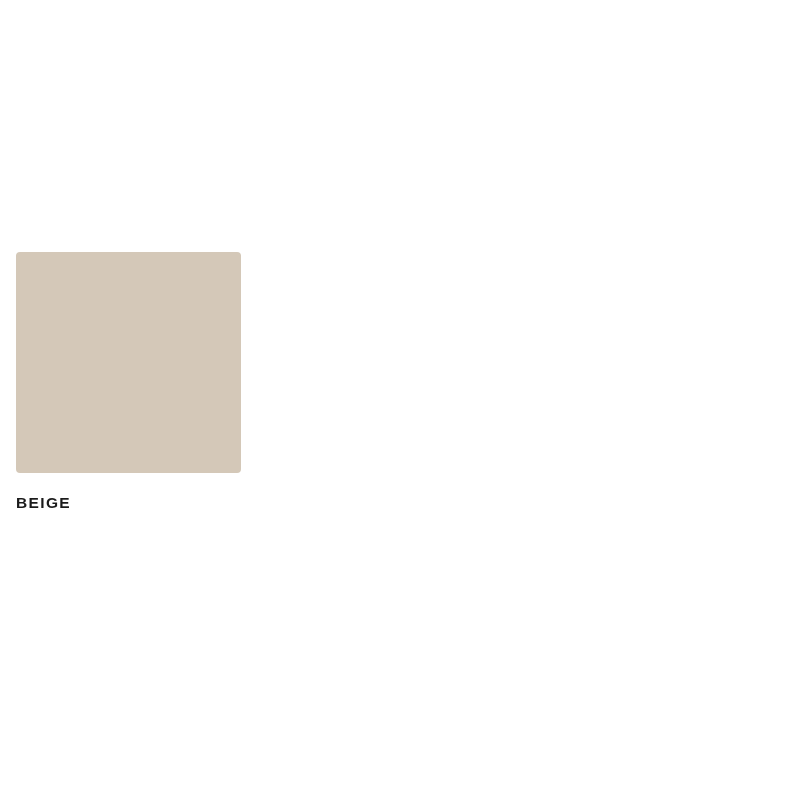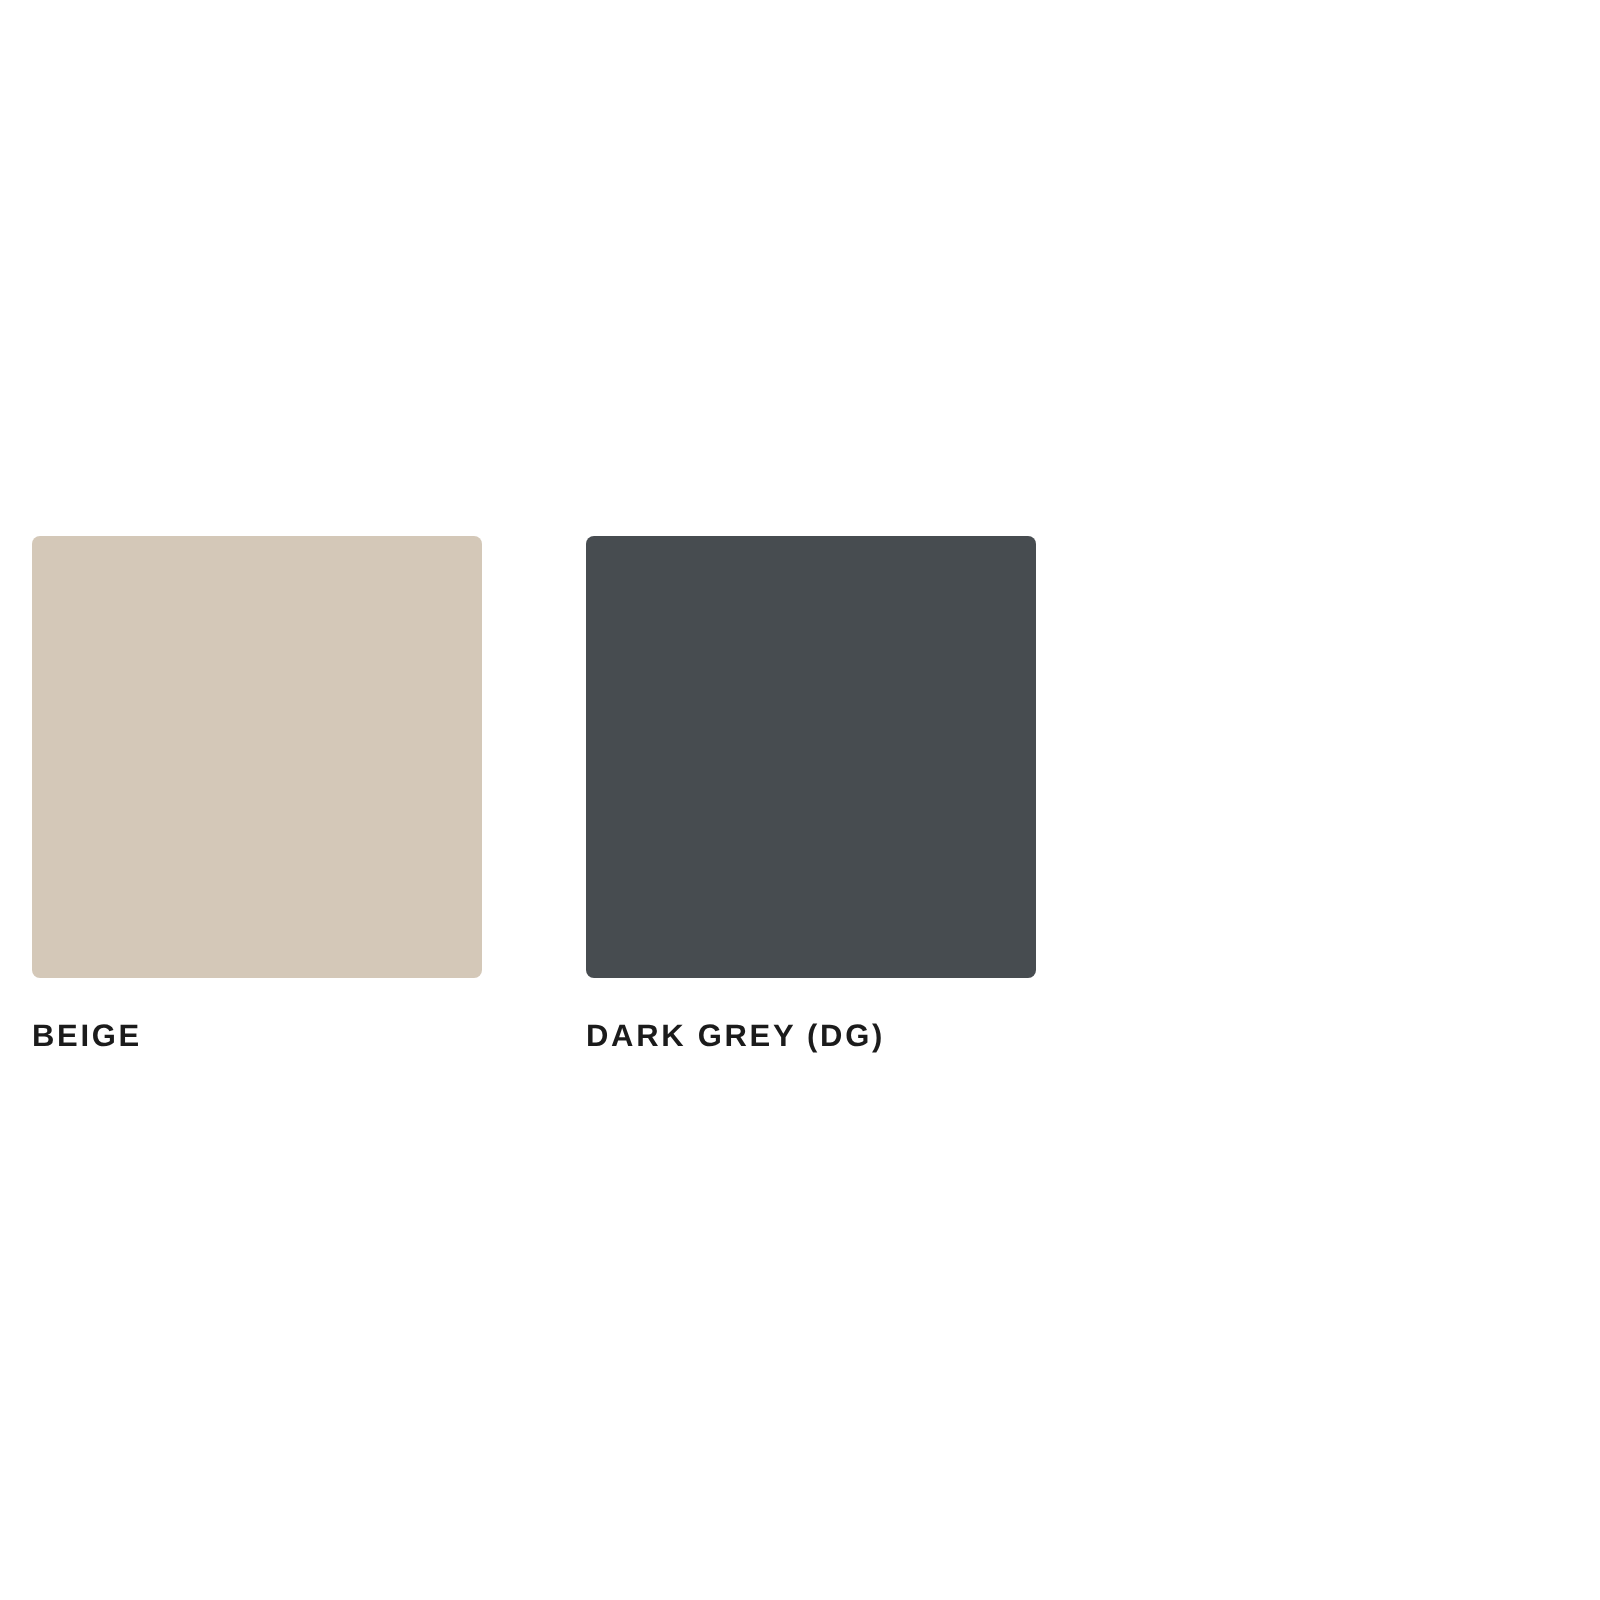--- a/index.html
+++ b/index.html
@@ -22,21 +22,21 @@
     left: 0;
     top: 0;
     width: 800px;
     height: 800px;
     overflow: hidden;
   }
 
   .swatch-row {
     position: absolute;
     left: 16px;
-    top: 268px;
+    top: 252px;
     display: flex;
     flex-direction: row;
     align-items: flex-start;
     gap: 52px;
     white-space: nowrap;
   }
 
   .swatch-cell {
     display: flex;
     flex-direction: column;
@@ -68,20 +68,16 @@
 <body style="background-color: rgb(255, 255, 255);">
 
 <div class="swatch-viewport">
   <div class="swatch-row">
 
     <div class="swatch-cell">
       <div class="swatch-chip" style="background-color: rgb(212, 200, 184);"></div>
       <div class="swatch-label" style="color: rgb(27, 27, 27);">BEIGE</div>
     </div>
 
-    <div class="swatch-cell">
-      <div class="swatch-chip" style="background-color: rgb(71, 76, 80);"></div>
-      <div class="swatch-label" style="color: rgb(27, 27, 27);">DARK GREY (DG)</div>
-    </div>
 
 
   </div>
 </div>
 
 </body></html>

